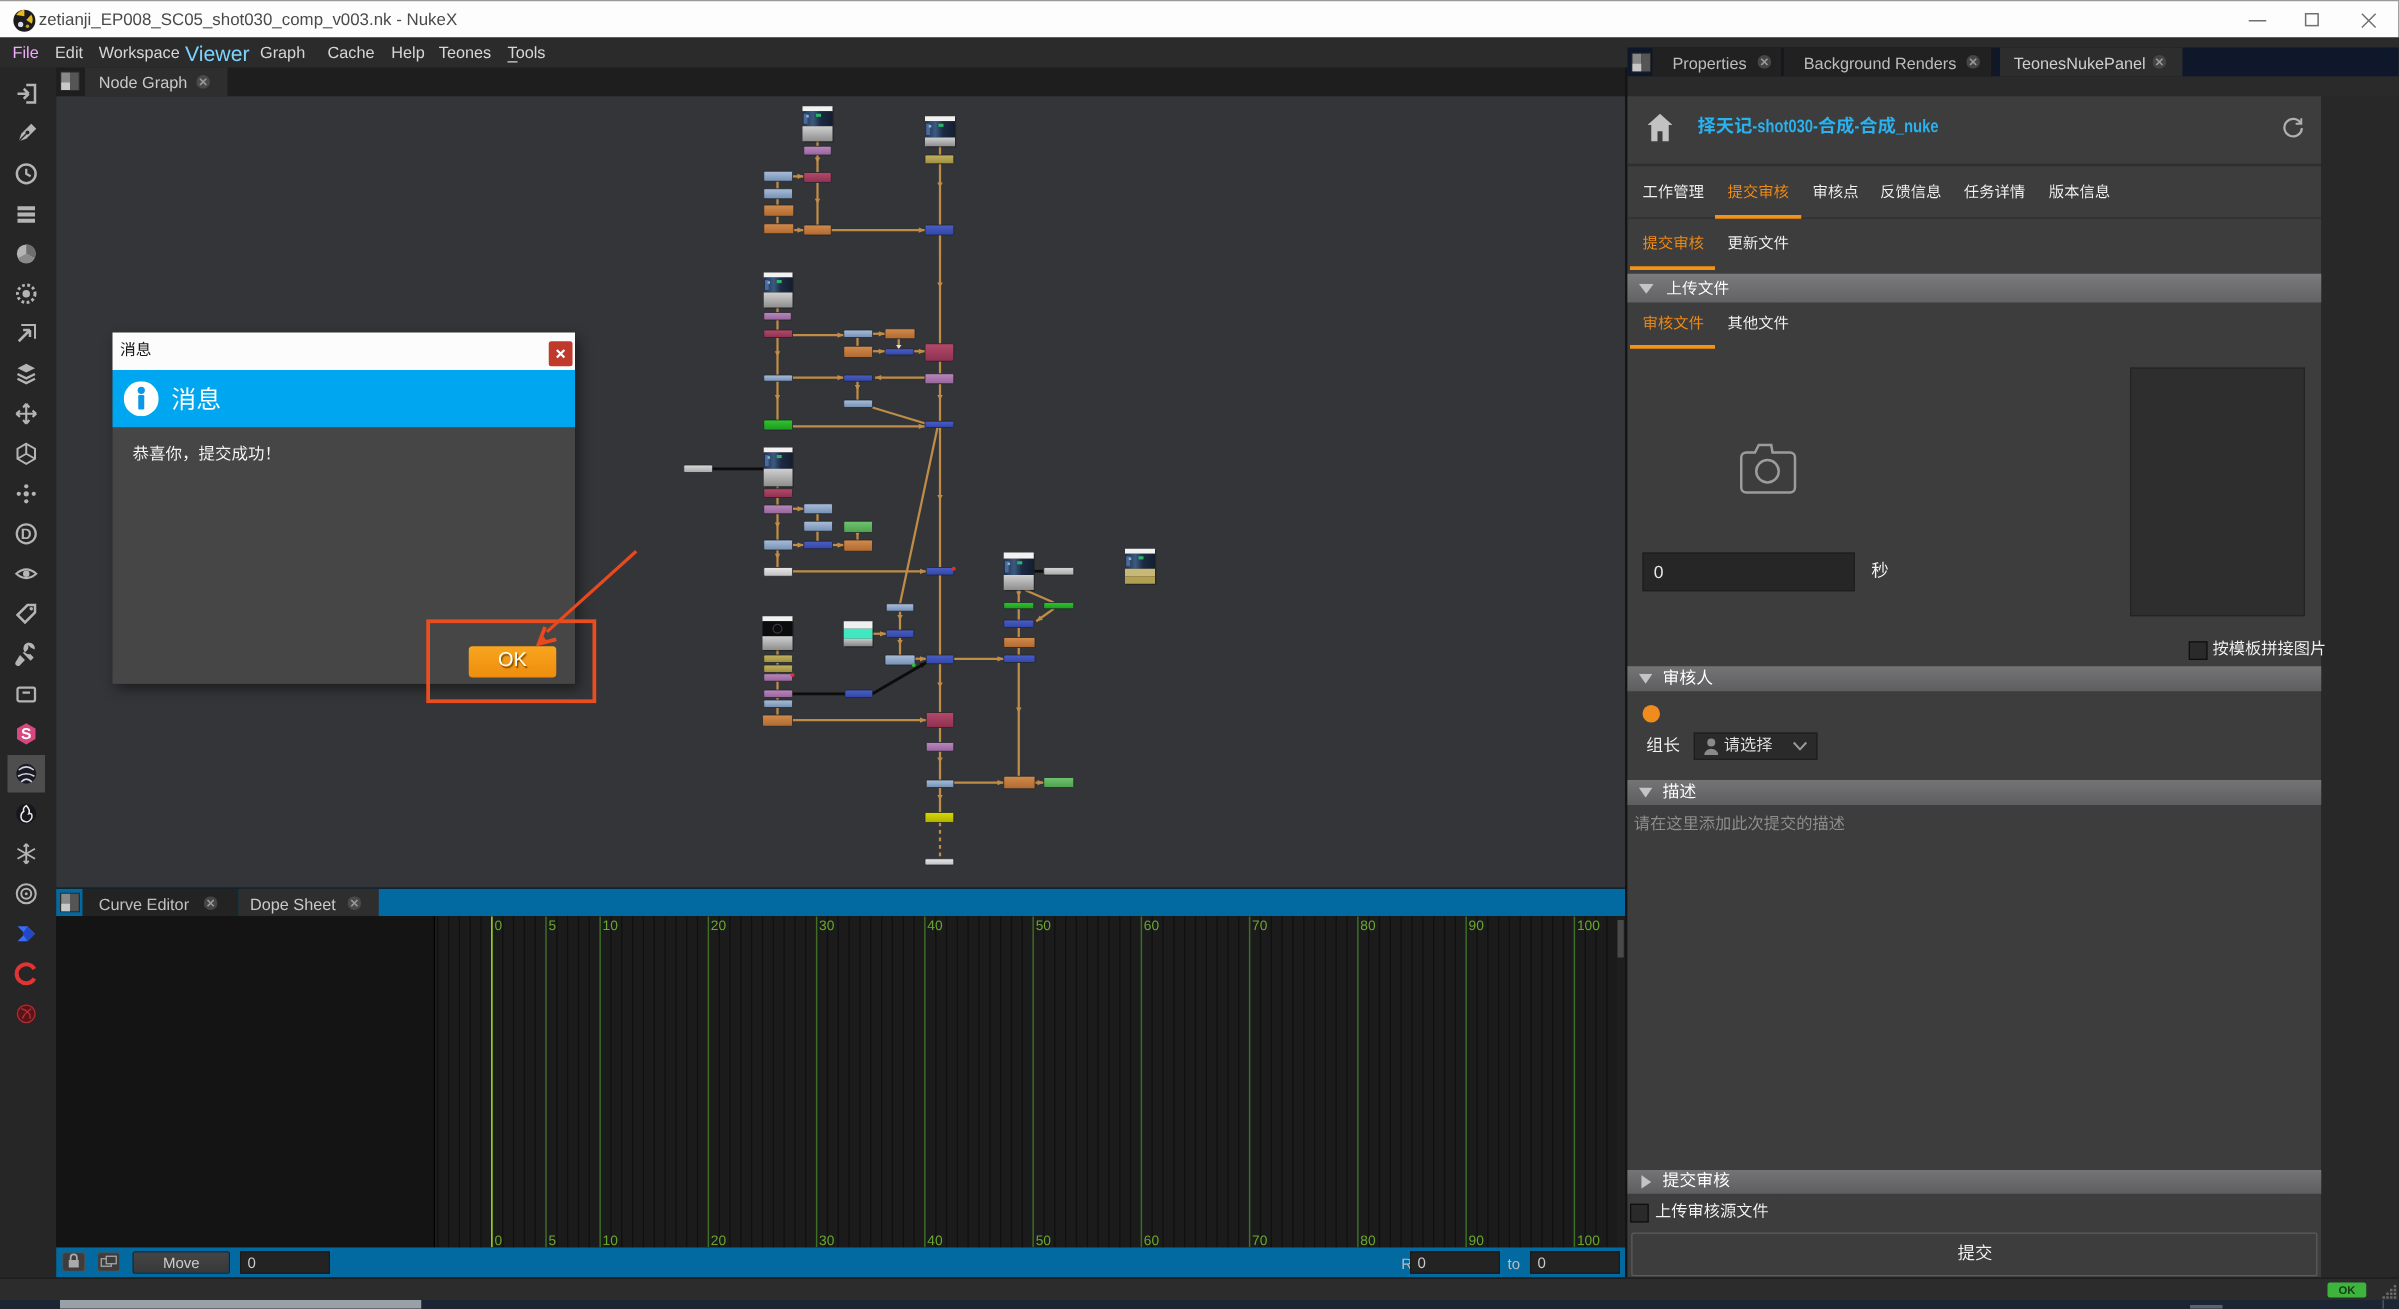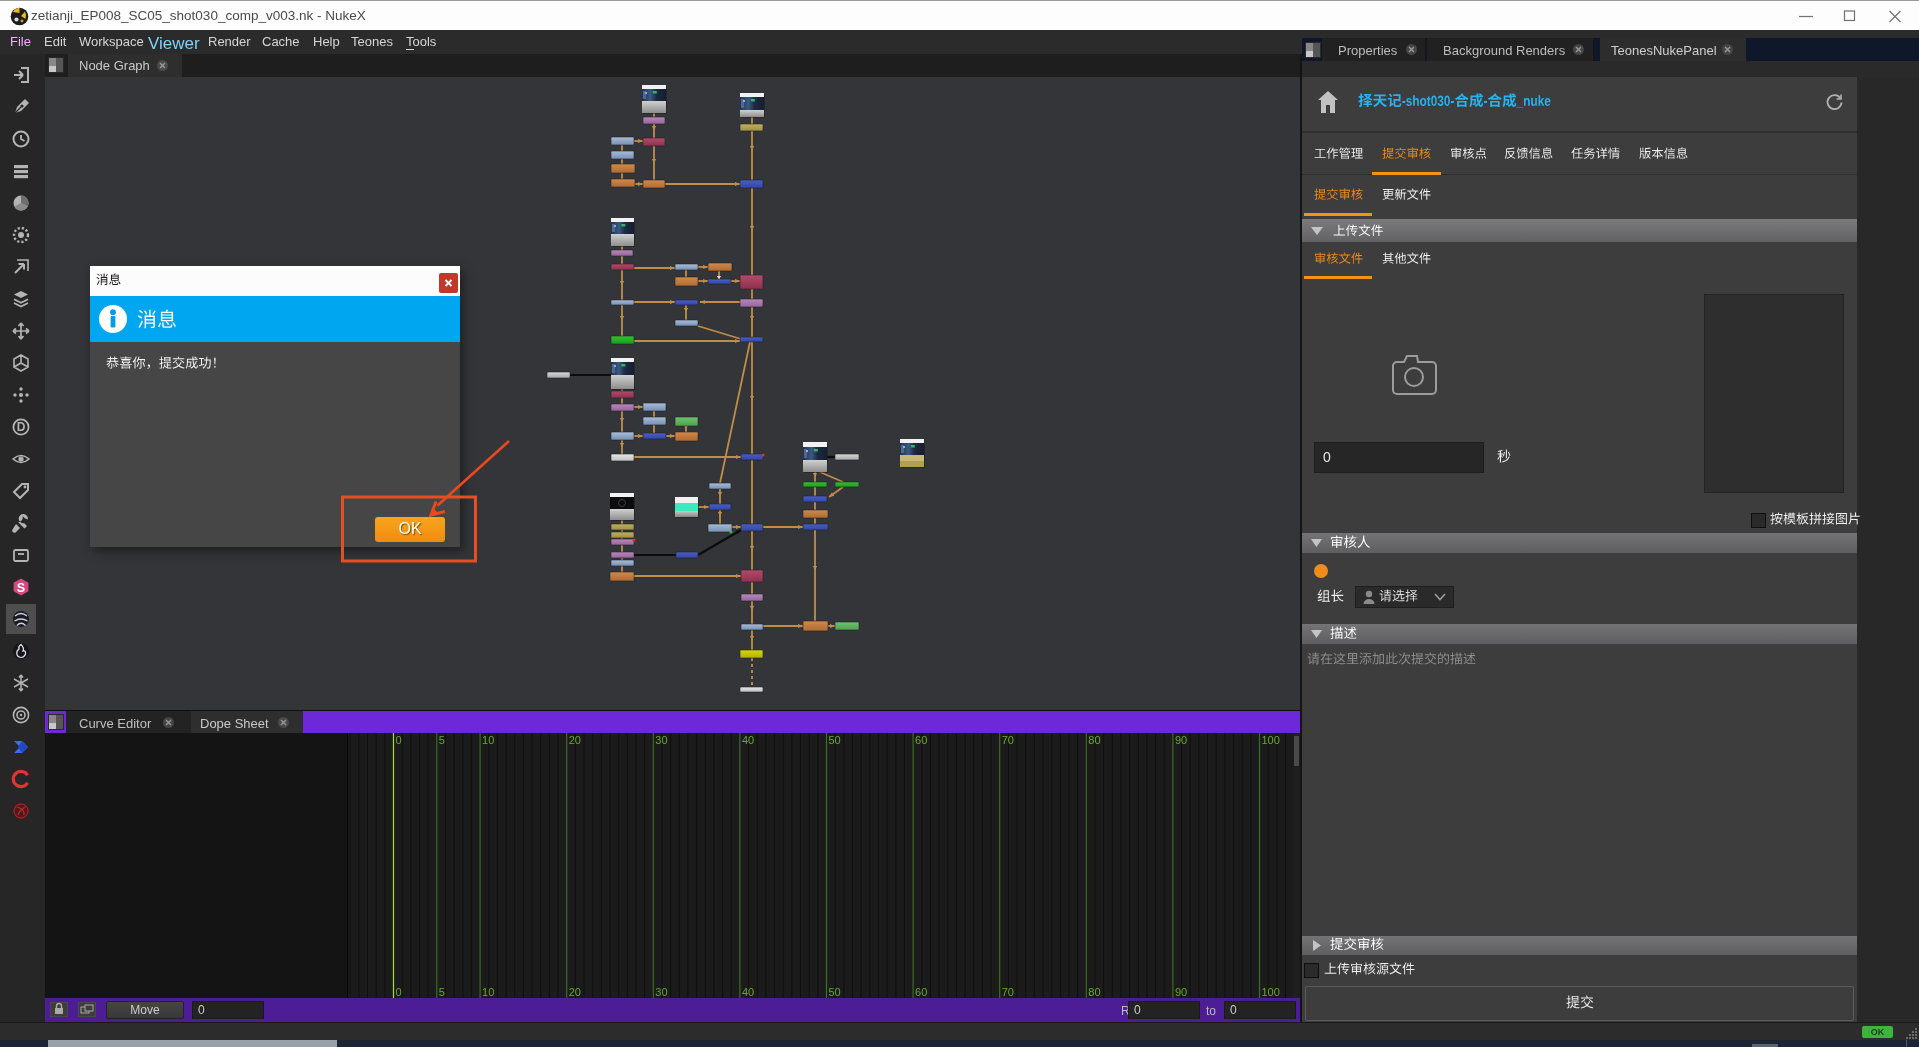--- a/index.html
+++ b/index.html
@@ -20,21 +20,21 @@
       <path d="M4 15.5 h14"></path>
       <rect x="49.5" y="10" width="10" height="9.5"></rect>
       <path d="M94.5 10 l11 11 M105.5 10 l-11 11"></path>
     </svg>
 </div>
 <div class="ab" style="left:0;top:30px;width:1919px;height:24px;background:#2b2b2b">
 <div class="ab" style="left:10px;top:4px;font-size:13px;color:#f0abfc">File</div>
 <div class="ab" style="left:44px;top:4px;font-size:13px;color:#d6d6d6">Edit</div>
 <div class="ab" style="left:79px;top:4px;font-size:13px;color:#d6d6d6">Workspace</div>
 <div class="ab" style="left:148px;top:4px;font-size:17px;color:#7dd3fc">Viewer</div>
-<div class="ab" style="left:208px;top:4px;font-size:13px;color:#d6d6d6">Render</div>
+<div class="ab" style="left:208px;top:4px;font-size:13px;color:#d6d6d6">Graph</div>
 <div class="ab" style="left:262px;top:4px;font-size:13px;color:#d6d6d6">Cache</div>
 <div class="ab" style="left:313px;top:4px;font-size:13px;color:#d6d6d6">Help</div>
 <div class="ab" style="left:351px;top:4px;font-size:13px;color:#d6d6d6">Teones</div>
 <div class="ab" style="left:406px;top:4px;font-size:13px;color:#d6d6d6">Tools</div>
 <div class="ab" style="left:406px;top:19px;width:8px;height:1px;background:#d6d6d6"></div>
 </div>
 <div class="ab" style="left:0;top:54px;width:45px;height:968px;background:#262626">
 <div class="ab" style="left:6px;top:550px;width:30px;height:30px;background:#4e4e4e"></div>
 <svg class="ab" style="left:11px;top:11px" width="20" height="20">
       <path d="M3 10 h9 m0 0 l-4 -4 m4 4 l-4 4" stroke="#b4b4b4" stroke-width="2" fill="none"></path>
@@ -438,21 +438,21 @@
     <rect x="758" y="419" width="24" height="6" rx="1" fill="url(#g5)" stroke="#22242a" stroke-width="0.6"></rect>
     <rect x="758" y="433" width="25" height="8" rx="1" fill="url(#g3)" stroke="#22242a" stroke-width="0.6"></rect>
     <rect x="758" y="447" width="25" height="6" rx="1" fill="url(#g5)" stroke="#22242a" stroke-width="0.6"></rect>
     <rect x="758" y="544" width="25" height="10" rx="1" fill="url(#g3)" stroke="#22242a" stroke-width="0.6"></rect>
     <rect x="790" y="545" width="24" height="8" rx="1" fill="url(#g8)" stroke="#22242a" stroke-width="0.6"></rect>
     <circle cx="718" cy="378" r="1.6" fill="#e03030"></circle>
     <circle cx="589" cy="463" r="1.6" fill="#e03030"></circle>
     <circle cx="686" cy="455" r="1.6" fill="#30c030"></circle>
     <path d="M674 202 l-2.2 -3 h4.4 Z" fill="#e0e0e0"></path>
   </svg>
-<div class="ab" style="left:45px;top:710px;width:1255px;height:23px;background:#6d28d9;border-top:1px solid #0f0f0f">
+<div class="ab" style="left:45px;top:710px;width:1255px;height:23px;background:#0369a1;border-top:1px solid #0f0f0f">
 <svg class="ab" style="left:3px;top:3px" width="16" height="16">
       <rect width="16" height="16" fill="#2a2a2a"></rect>
       <rect x="1" y="1" width="7" height="14" fill="#888"></rect>
       <rect x="8" y="1" width="7" height="14" fill="#555"></rect>
       <rect x="1" y="9" width="7" height="6" fill="#c8c8c8"></rect>
     </svg>
 <div class="ab" style="left:21px;top:0;width:125px;height:23px;background:#232323"></div>
 <div class="ab" style="left:34px;top:5px;font-size:13px;color:#c0c0c0">Curve Editor</div>
 <svg class="ab" style="left:118px;top:6px" width="11" height="11">
       <circle cx="5.5" cy="5.5" r="5.5" fill="#454545"></circle>
@@ -612,21 +612,21 @@
       <text x="826.9" y="11" font-family="Liberation Sans" font-size="11" fill="#69a82f">90</text>
       <text x="826.9" y="263" font-family="Liberation Sans" font-size="11" fill="#69a82f">90</text>
       <path d="M911.5 0 V265" stroke="#3f6e28" stroke-width="1.2"></path>
       <text x="913.5" y="11" font-family="Liberation Sans" font-size="11" fill="#69a82f">100</text>
       <text x="913.5" y="263" font-family="Liberation Sans" font-size="11" fill="#69a82f">100</text>
     </svg>
 <div class="ab" style="left:1248px;top:0;width:7px;height:265px;background:#1e1e1e">
       <div class="ab" style="left:1px;top:3px;width:5px;height:30px;background:#4a4a4a"></div>
     </div>
 </div>
-<div class="ab" style="left:45px;top:998px;width:1255px;height:24px;background:#4c1d95">
+<div class="ab" style="left:45px;top:998px;width:1255px;height:24px;background:#0369a1">
 <svg class="ab" style="left:5px;top:4px" width="18" height="15">
       <rect width="18" height="15" rx="2" fill="#3d3d3d" stroke="#555" stroke-width="1"></rect>
       <rect x="5" y="6" width="8" height="6" fill="#aaa"></rect>
       <path d="M6.5 6 v-2 a2.5 2.5 0 0 1 5 0 v2" stroke="#aaa" stroke-width="1.4" fill="none"></path>
     </svg>
 <svg class="ab" style="left:33px;top:4px" width="18" height="15">
       <rect width="18" height="15" rx="2" fill="#3d3d3d" stroke="#555" stroke-width="1"></rect>
       <rect x="3" y="5" width="8" height="6" fill="none" stroke="#aaa"></rect>
       <rect x="7" y="3" width="8" height="6" fill="#3d3d3d" stroke="#aaa"></rect>
     </svg>

